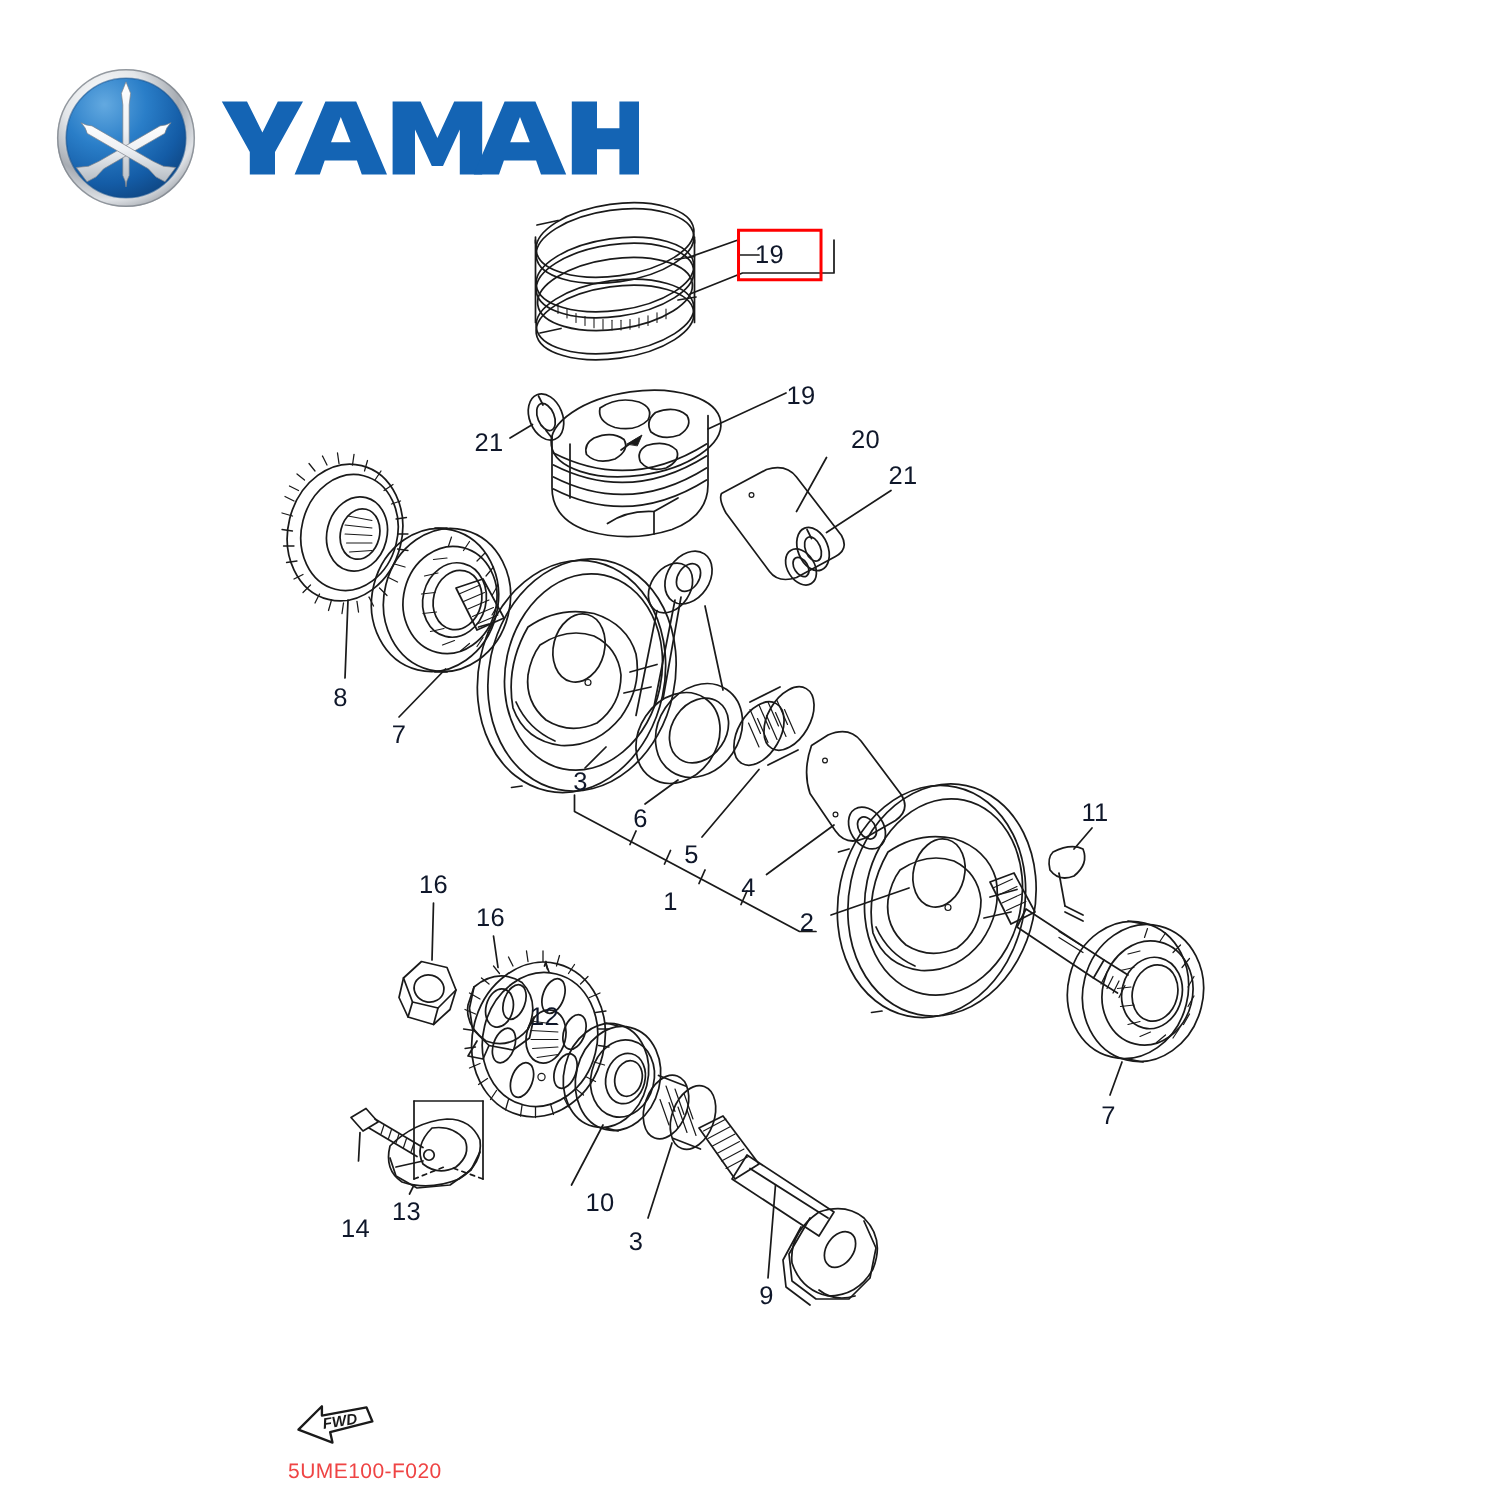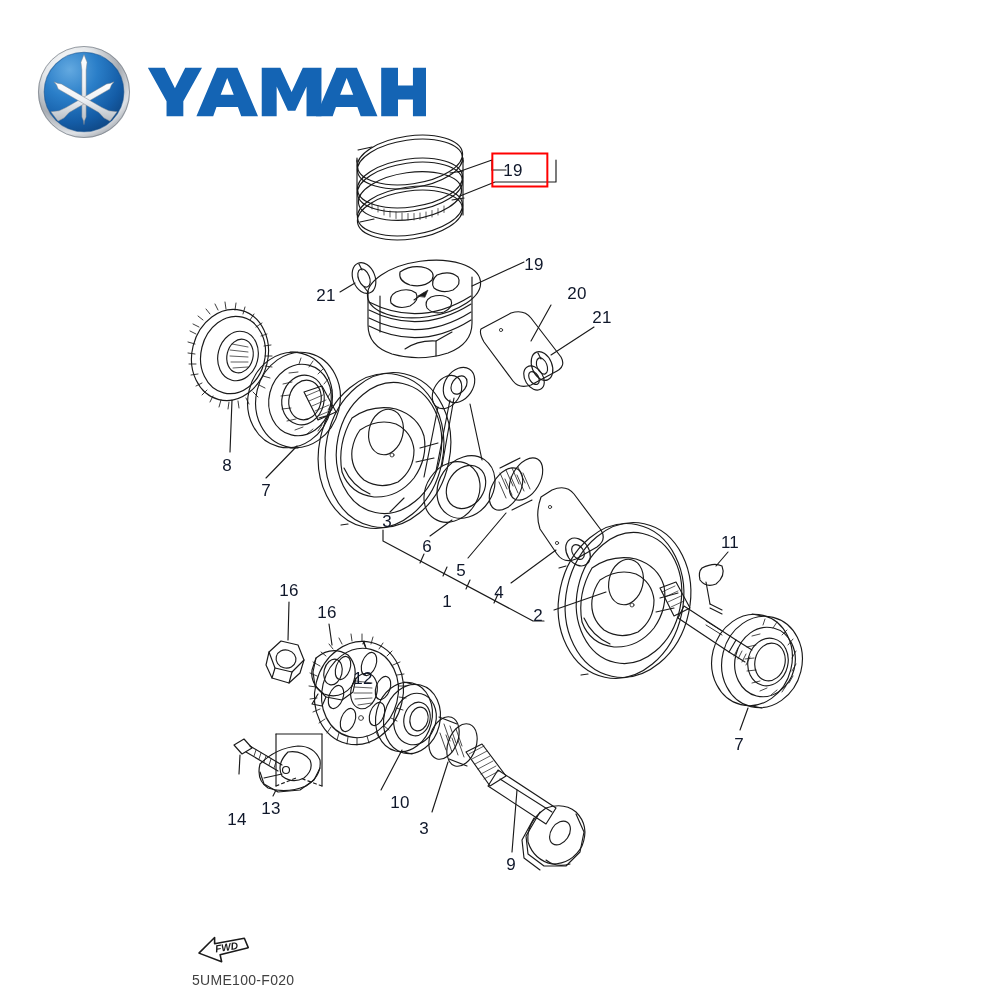--- a/index.html
+++ b/index.html
@@ -35,21 +35,21 @@
     transform:translate(-50%,-50%);
     box-sizing:border-box;
   }
 
   
   #fwd-block{position:absolute;left:196px;top:932px;}
   #fwd-arrow{width:56px;height:36px;}
   #diagram-code{
     position:absolute;left:192px;top:972px;
     font-family:"Liberation Sans","DejaVu Sans",sans-serif;
-    font-size:14px;color:#404040;letter-spacing:.3px;white-space:nowrap;
+    font-size:14px;color:#ef4444;letter-spacing:.3px;white-space:nowrap;
   }
 </style>
 </head>
 <body>
 
 <div id="page">
 
   <div id="brand">
 
     <svg id="brand-mark" viewBox="0 0 100 100">

